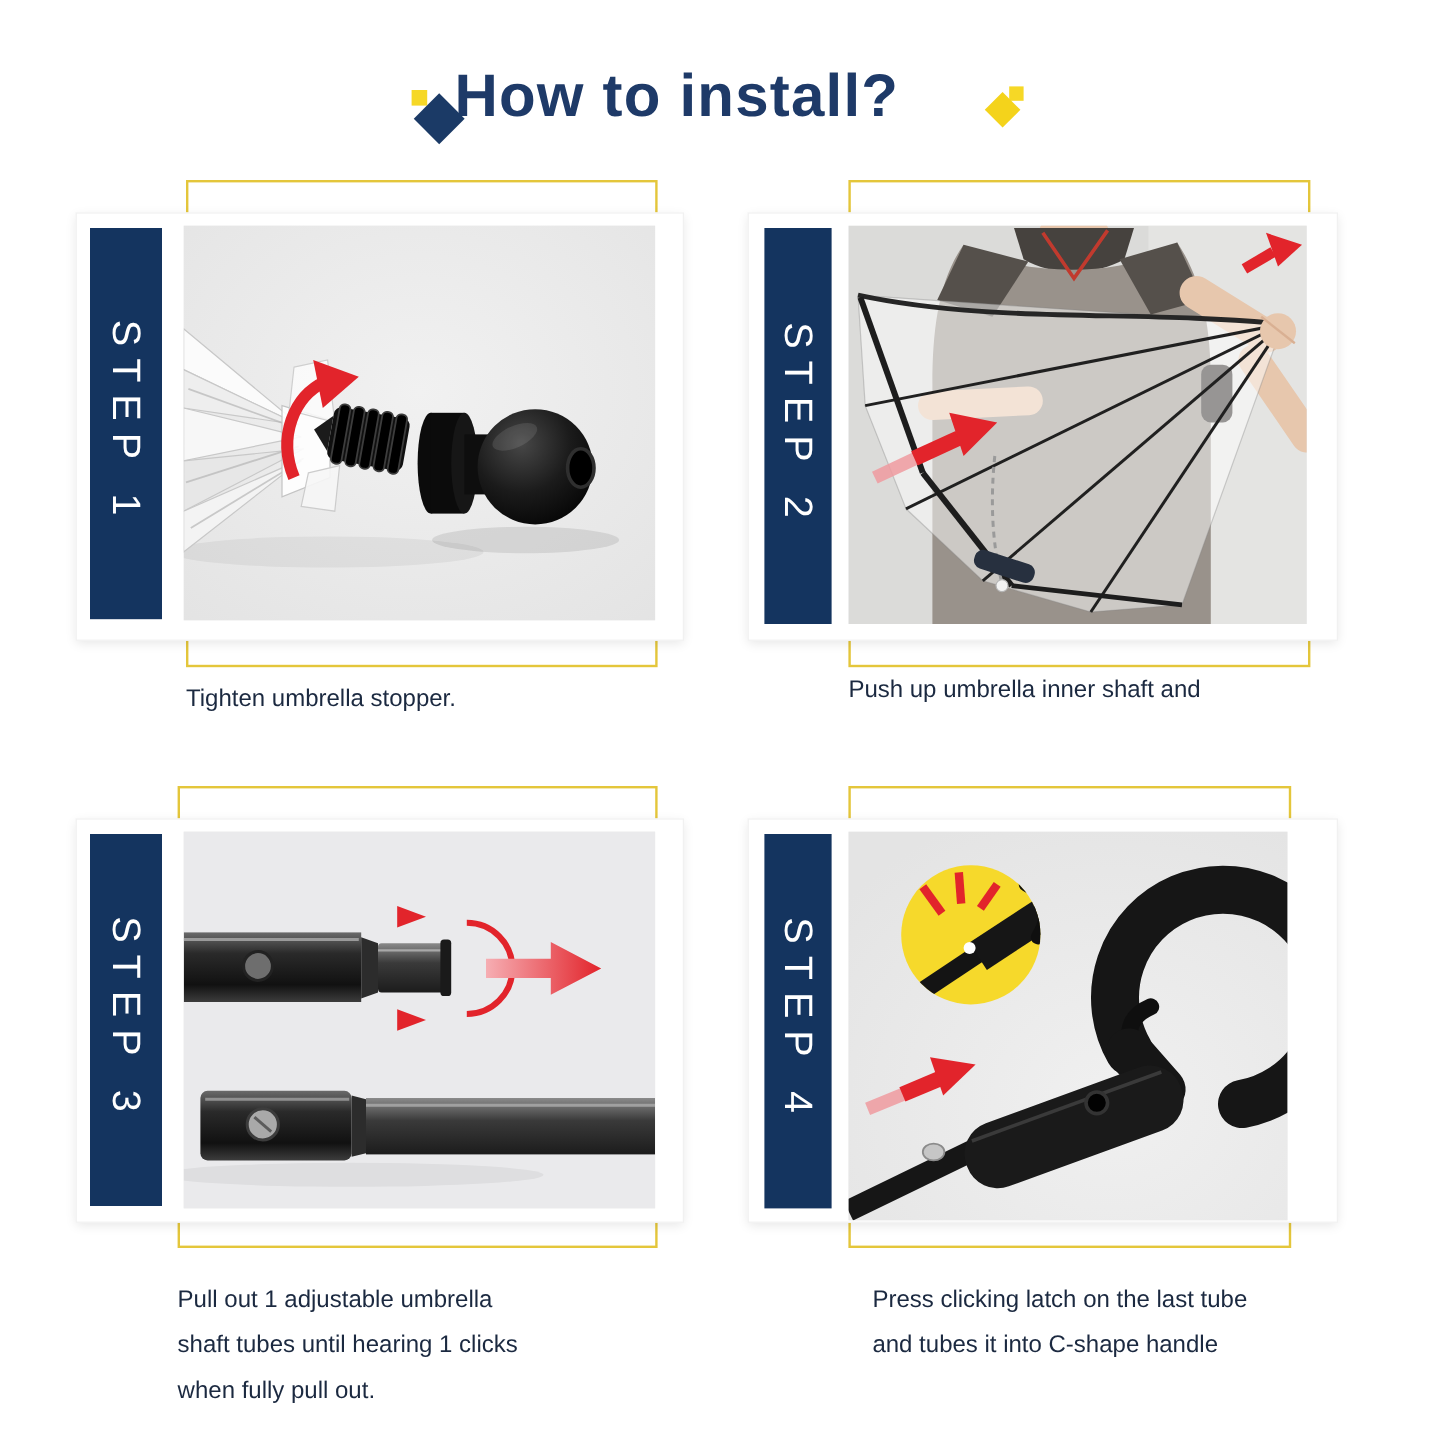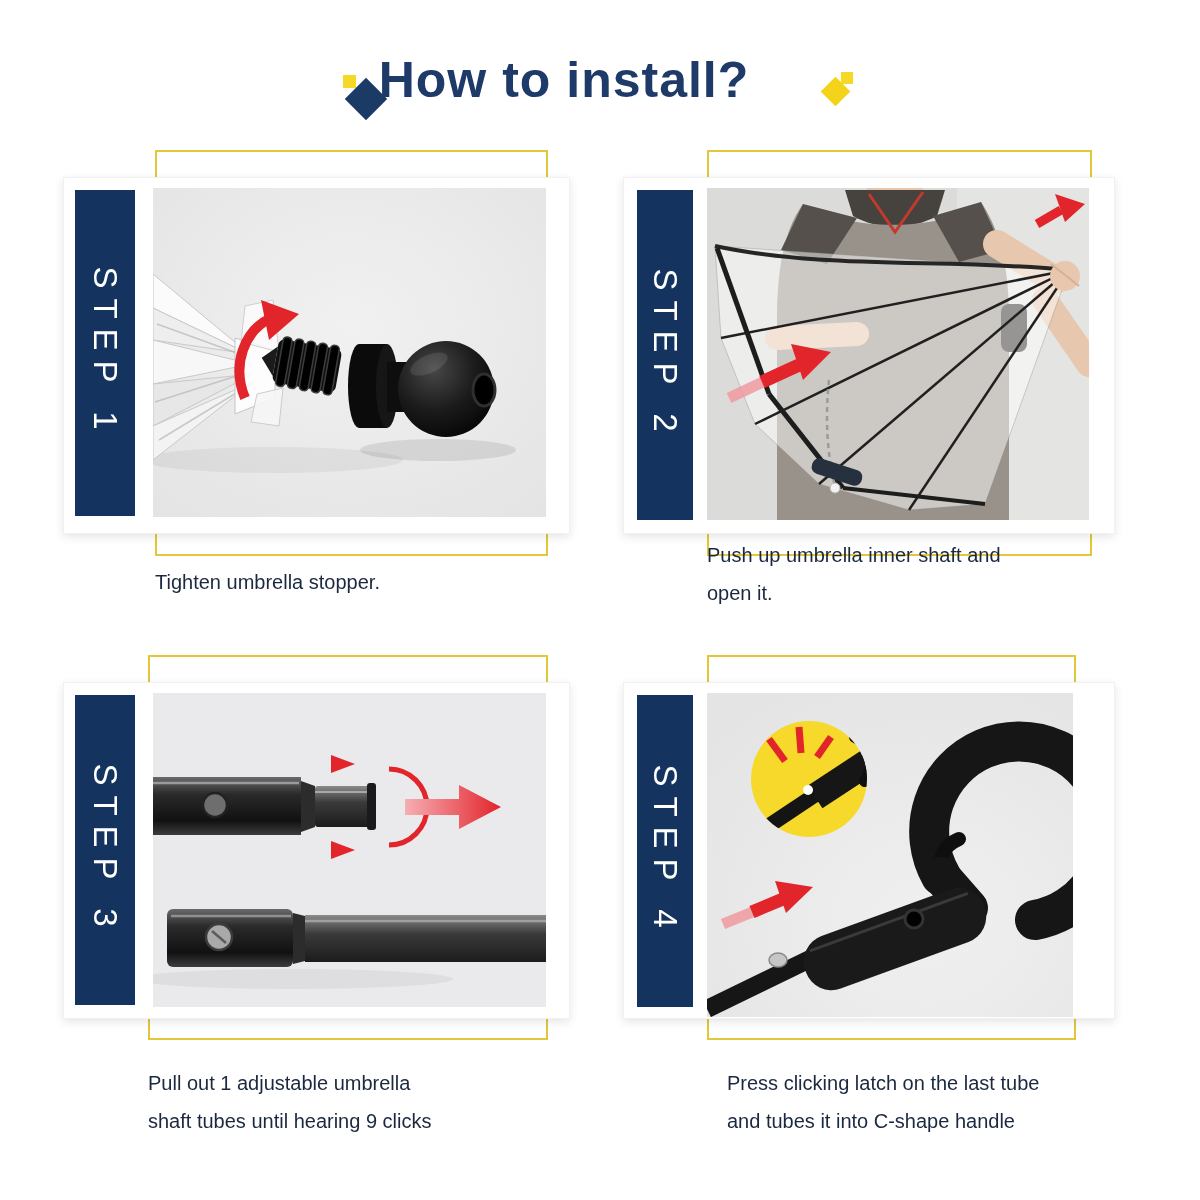--- a/index.html
+++ b/index.html
@@ -36,21 +36,21 @@
   .p1 .frame{left:155px;top:150px;width:393px;height:406px;}
   .p1 .card{left:63px;top:177px;width:505px;height:355px;}
   .p1 .bar{left:75px;top:190px;width:60px;height:326px;}
   .p1 .photo{left:153px;top:188px;width:393px;height:329px;}
   .p1 .caption{left:155px;top:563px;width:430px;}
   
   .p2 .frame{left:707px;top:150px;width:385px;height:406px;}
   .p2 .card{left:623px;top:177px;width:490px;height:355px;}
   .p2 .bar{left:637px;top:190px;width:56px;height:330px;}
   .p2 .photo{left:707px;top:188px;width:382px;height:332px;}
-  .p2 .caption{left:707px;top:536px;width:470px;}
+  .p2 .caption{left:707px;top:556px;width:470px;}
   
   .p3 .frame{left:148px;top:655px;width:400px;height:385px;}
   .p3 .card{left:63px;top:682px;width:505px;height:335px;}
   .p3 .bar{left:75px;top:695px;width:60px;height:310px;}
   .p3 .photo{left:153px;top:693px;width:393px;height:314px;}
   .p3 .caption{left:148px;top:1064px;width:440px;}
   
   .p4 .frame{left:707px;top:655px;width:369px;height:385px;}
   .p4 .card{left:623px;top:682px;width:490px;height:335px;}
   .p4 .bar{left:637px;top:695px;width:56px;height:312px;}
@@ -199,21 +199,20 @@
         </g>
         <g>
           <line x1="22" y1="210" x2="58" y2="193" stroke="#F09BA0" stroke-width="11" opacity="0.85"></line>
           <line x1="55" y1="194" x2="92" y2="177" stroke="#E2242B" stroke-width="13"></line>
           <polygon points="84,156 124,164 96,192" fill="#E2242B"></polygon>
         </g>
       </svg>
     </div>
     <div class="caption">
       <div>Push up umbrella inner shaft and</div>
-      <div>open it.</div>
     </div>
   </section>
 
   <section class="panel p3">
     <div class="frame"></div>
     <div class="card"></div>
     <div class="bar">
       <span class="bar-text">STEP 3</span>
     </div>
     <div class="photo">
@@ -262,21 +261,22 @@
           <circle cx="66" cy="244" r="13" fill="#A9A9A9" stroke="#3C3C3C" stroke-width="2.5"></circle>
           <line x1="59" y1="238" x2="73" y2="250" stroke="#5C5C5C" stroke-width="2.5"></line>
           <polygon points="140,220 152,223 152,268 140,271" fill="#2C2C2C"></polygon>
           <rect x="152" y="222" width="241" height="47" fill="url(#tubeB)"></rect>
           <line x1="152" y1="228" x2="393" y2="228" stroke="#A0A0A0" stroke-width="2.5"></line>
         </g>
       </svg>
     </div>
     <div class="caption">
       <div>Pull out 1 adjustable umbrella</div>
-      <div>shaft tubes until hearing 9 clicks</div>
+      <div>shaft tubes until hearing 1 clicks</div>
+      <div>when fully pull out.</div>
     </div>
   </section>
 
   <section class="panel p4">
     <div class="frame"></div>
     <div class="card"></div>
     <div class="bar">
       <span class="bar-text">STEP 4</span>
     </div>
     <div class="photo">

